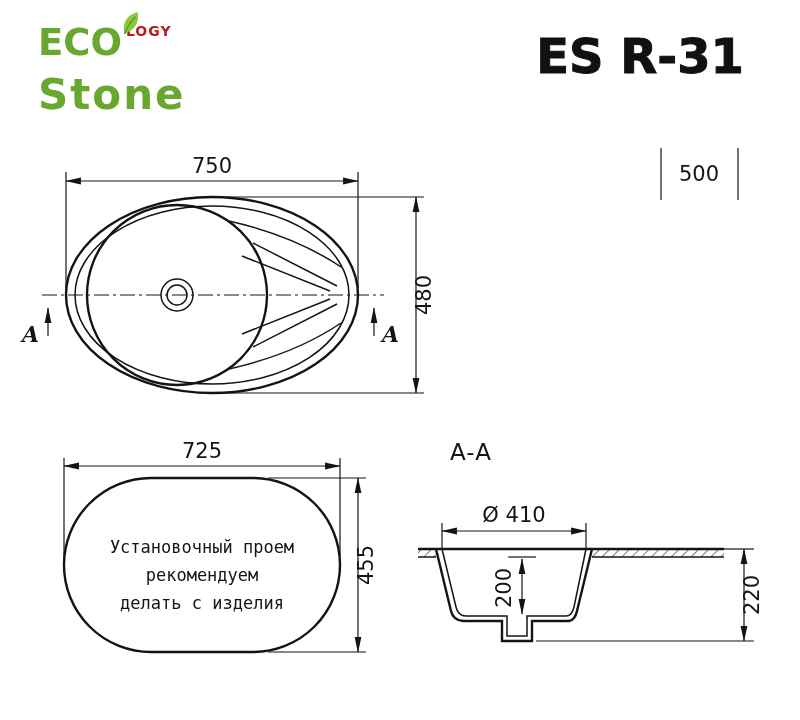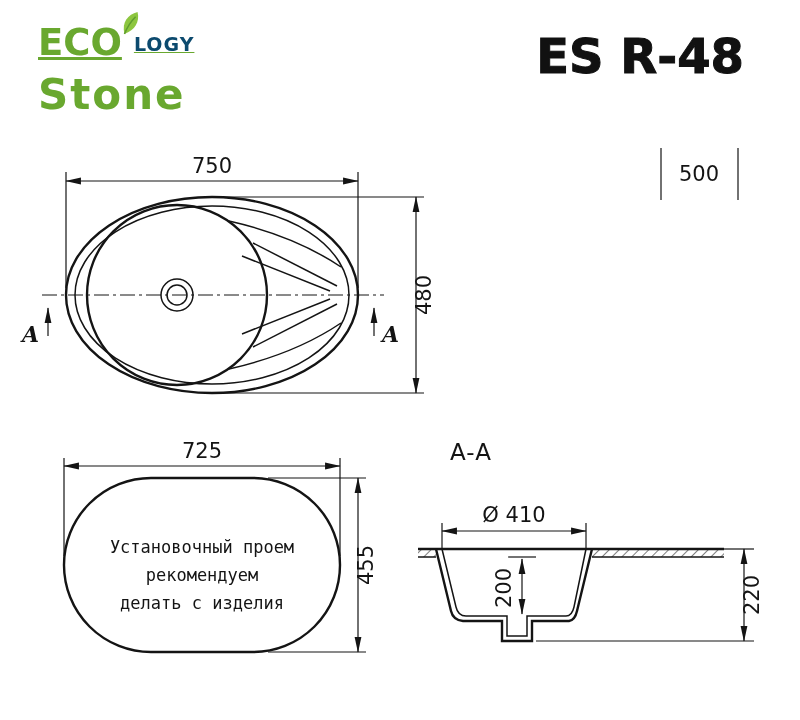--- a/index.html
+++ b/index.html
@@ -1,23 +1,23 @@
 <!DOCTYPE html>
 <html><head>
 <meta charset="utf-8">
 <style>
   html,body{margin:0;padding:0;background:#ffffff;}
   body{width:800px;height:720px;overflow:hidden;font-family:"DejaVu Sans",sans-serif;}
   .canvas{position:relative;width:800px;height:720px;background:#fff;}
 
   
   .logo{position:absolute;left:38px;top:24px;line-height:1;color:#69A82F;}
-  .logo-row{position:relative;display:flex;align-items:flex-end;gap:12px;text-decoration:underline;}
+  .logo-row{position:relative;display:flex;gap:4px;}
   .eco{font-size:37px;font-weight:800;letter-spacing:0;}
-  .logy{font-size:19px;font-weight:700;letter-spacing:1px;margin-bottom:7px;color:#0c4a6e;}
+  .logy{font-size:14px;font-weight:700;letter-spacing:1px;margin-bottom:7px;color:#b91c1c;}
   .leaf{position:absolute;left:80px;top:-13px;width:26px;height:24px;transform:rotate(-14deg);}
   .stone{font-size:42px;font-weight:800;letter-spacing:2px;margin-top:13px;}
 
   
   .title{position:absolute;right:56px;top:28px;font-size:48px;font-weight:800;
          color:#111;letter-spacing:0;-webkit-text-stroke:1px #111;}
 
   
   svg.draw{position:absolute;left:0;top:0;}
   .o2{fill:none;stroke:#141414;stroke-width:2.4;}
@@ -40,21 +40,21 @@
       <span class="eco">ECO</span>
       <svg class="leaf" viewBox="0 0 24 24">
         <path d="M3,21 C3,9 11,3 21,3 C21,13 14,20 3,21 Z" fill="#8DC63F"></path>
         <path d="M3,21 C8,14 13,10 18,7" stroke="#5f9d2f" fill="none" stroke-width="1.5"></path>
       </svg>
       <span class="logy">LOGY</span>
     </div>
     <div class="stone">Stone</div>
   </div>
 
-  <div class="title">ES R-48</div>
+  <div class="title">ES R-31</div>
 
   <svg class="draw" width="800" height="720" viewBox="0 0 800 720">
     <defs>
       <marker id="ar" viewBox="0 0 12 6" refX="11.5" refY="3" markerWidth="13" markerHeight="6.5" orient="auto-start-reverse">
         <path d="M12,3 L0,0.4 L0,5.6 Z" fill="#141414"></path>
       </marker>
       <pattern id="hatch" width="7" height="7" patternUnits="userSpaceOnUse" patternTransform="rotate(45)">
         <rect width="7" height="7" fill="#ffffff"></rect>
         <line x1="0" y1="0" x2="0" y2="7" stroke="#141414" stroke-width="1.1"></line>
       </pattern>

